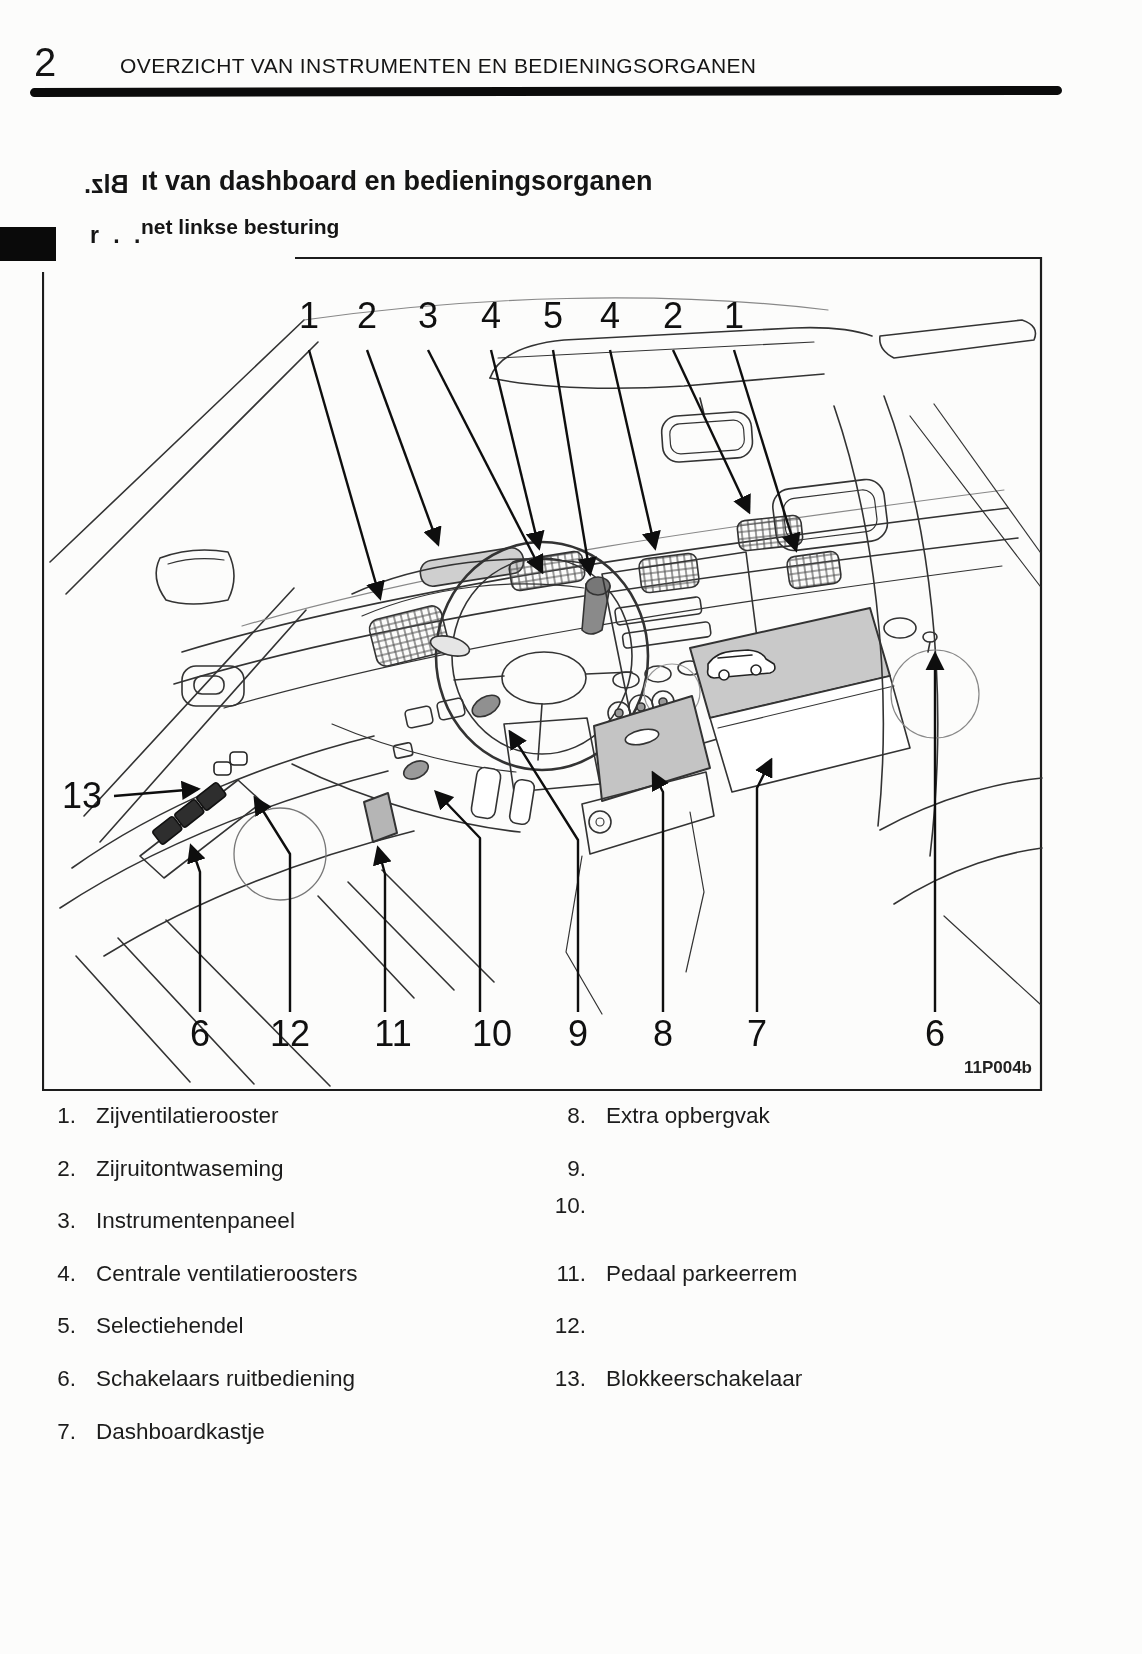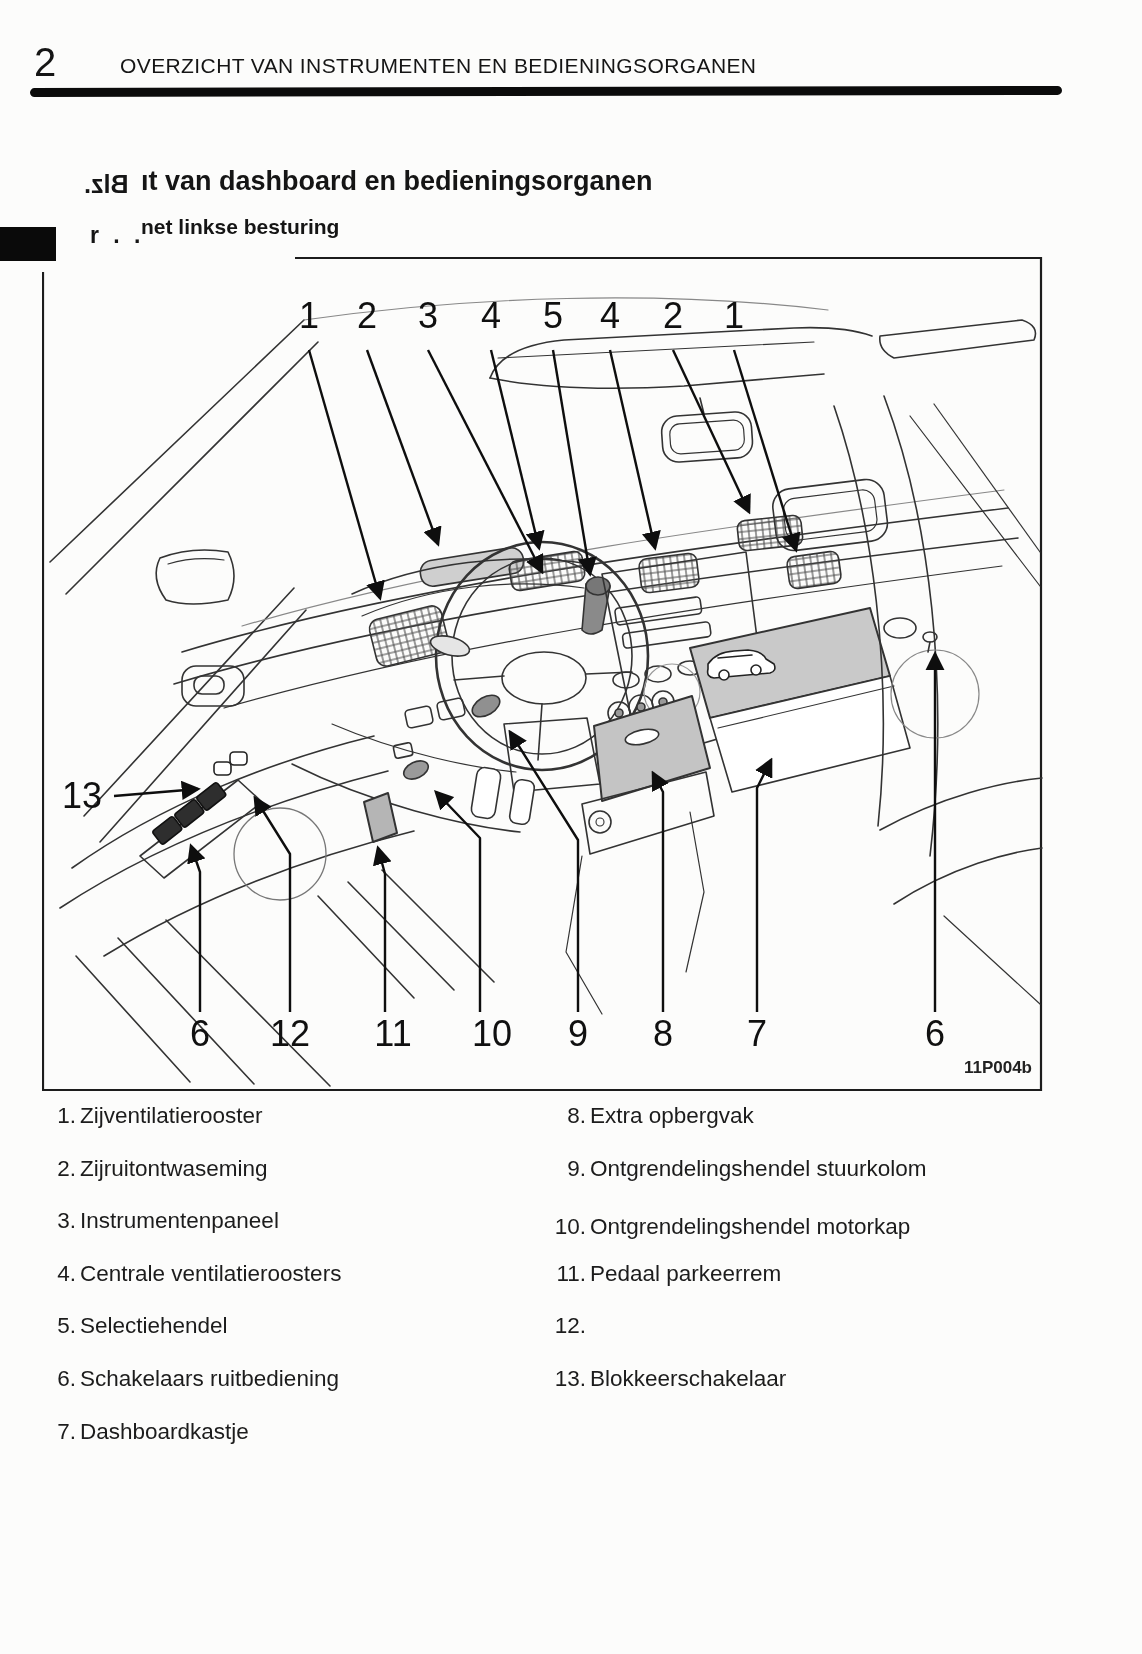--- a/index.html
+++ b/index.html
@@ -26,21 +26,21 @@
   .side-callout{position:absolute;font-size:36px;font-weight:400;color:#101010;line-height:1;}
   .figure-code{position:absolute;left:880px;top:802px;width:110px;text-align:right;font-size:17px;color:#222;font-weight:bold;}
   
   .legend-col{position:absolute;top:1103px;}
   .legend-col.left{left:46px;width:470px;}
   .legend-col.right{left:538px;width:560px;}
   .legend-row{position:absolute;display:flex;align-items:flex-start;font-size:22.5px;color:#1c1c1c;}
   .legend-num{display:inline-block;text-align:right;flex:none;}
   .legend-col.left .legend-num{width:30px;}
   .legend-col.right .legend-num{width:48px;}
-  .legend-label{margin-left:4px;white-space:nowrap;}
+  .legend-label{margin-left:20px;white-space:nowrap;}
   svg{position:absolute;left:0;top:0;}
 </style>
 </head>
 <body>
 
 <div class="abs page-num">2</div>
 <div class="abs header-title">OVERZICHT VAN INSTRUMENTEN EN BEDIENINGSORGANEN</div>
 <div class="abs header-rule"></div>
 
 <div class="abs mirrored">Blz.</div>
@@ -321,25 +321,23 @@
       <span class="legend-label">Dashboardkastje</span>
     </div>
   </div>
 <div class="legend-col right" id="legend-right">
     <div class="legend-row" style="top: 0px;">
       <span class="legend-num">8.</span>
       <span class="legend-label">Extra opbergvak</span>
     </div>
     <div class="legend-row" style="top: 52.6px;">
       <span class="legend-num">9.</span>
-      <span class="legend-label">Ontgrendelingshendel stuurkolom</span>
-    </div>
-    <div class="legend-row" style="top: 111px;">
+    </div>
+    <div class="legend-row" style="top: 90px; gap: 32px;">
       <span class="legend-num">10.</span>
-      <span class="legend-label">Ontgrendelingshendel motorkap</span>
     </div>
     <div class="legend-row" style="top: 157.8px;">
       <span class="legend-num">11.</span>
       <span class="legend-label">Pedaal parkeerrem</span>
     </div>
     <div class="legend-row" style="top: 210.4px;">
       <span class="legend-num">12.</span>
     </div>
     <div class="legend-row" style="top: 263px; align-items: flex-end;">
       <span class="legend-num">13.</span>

